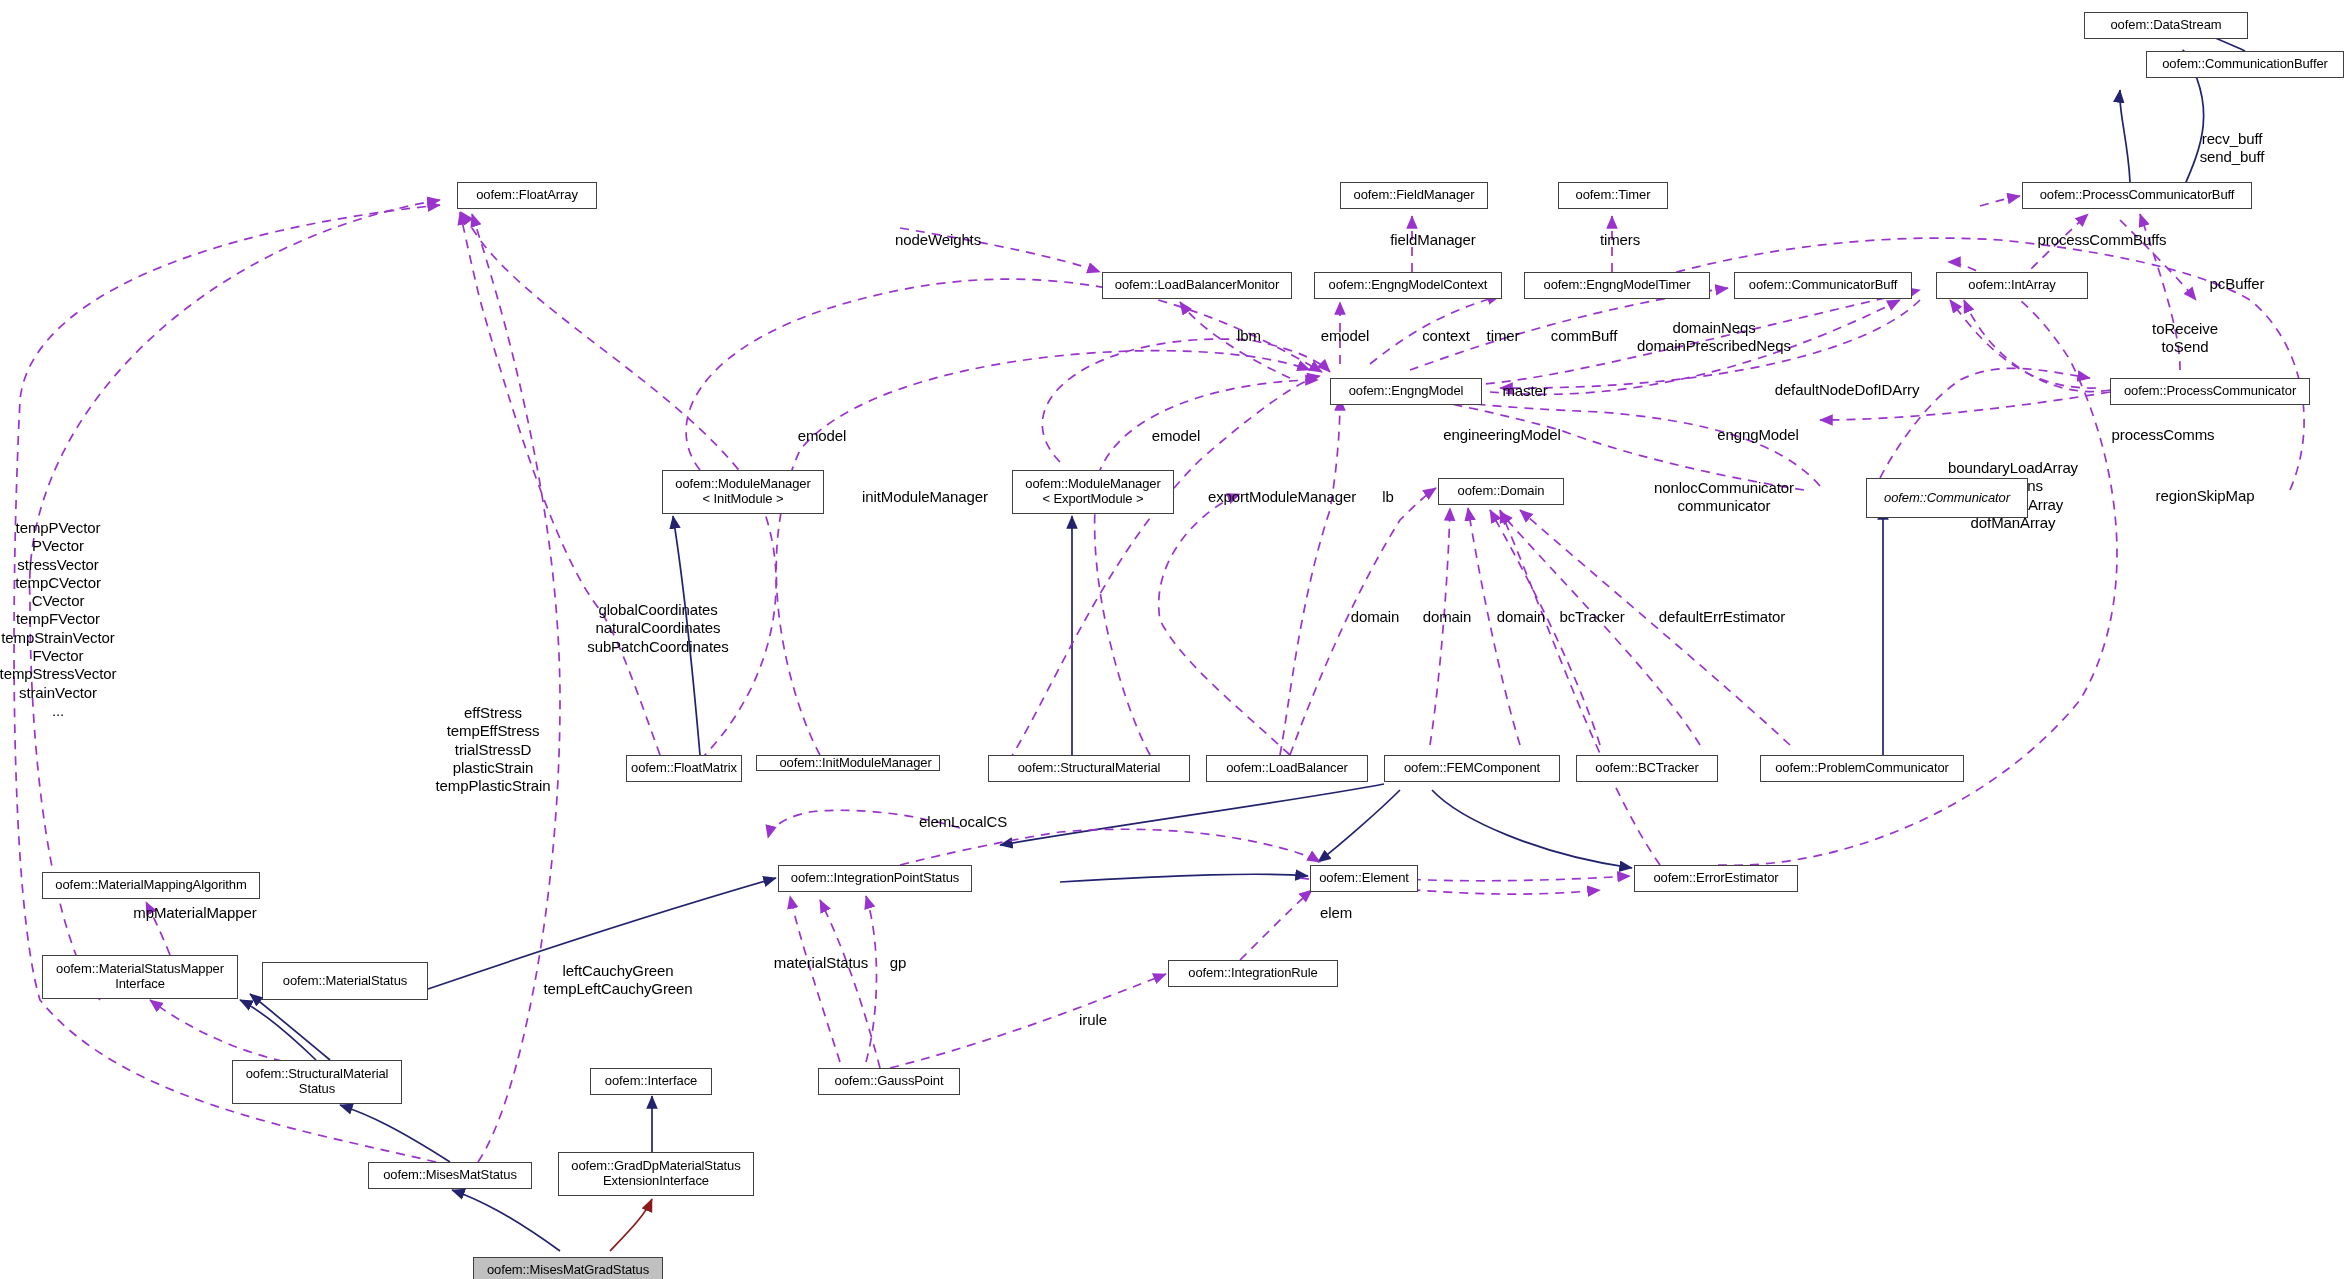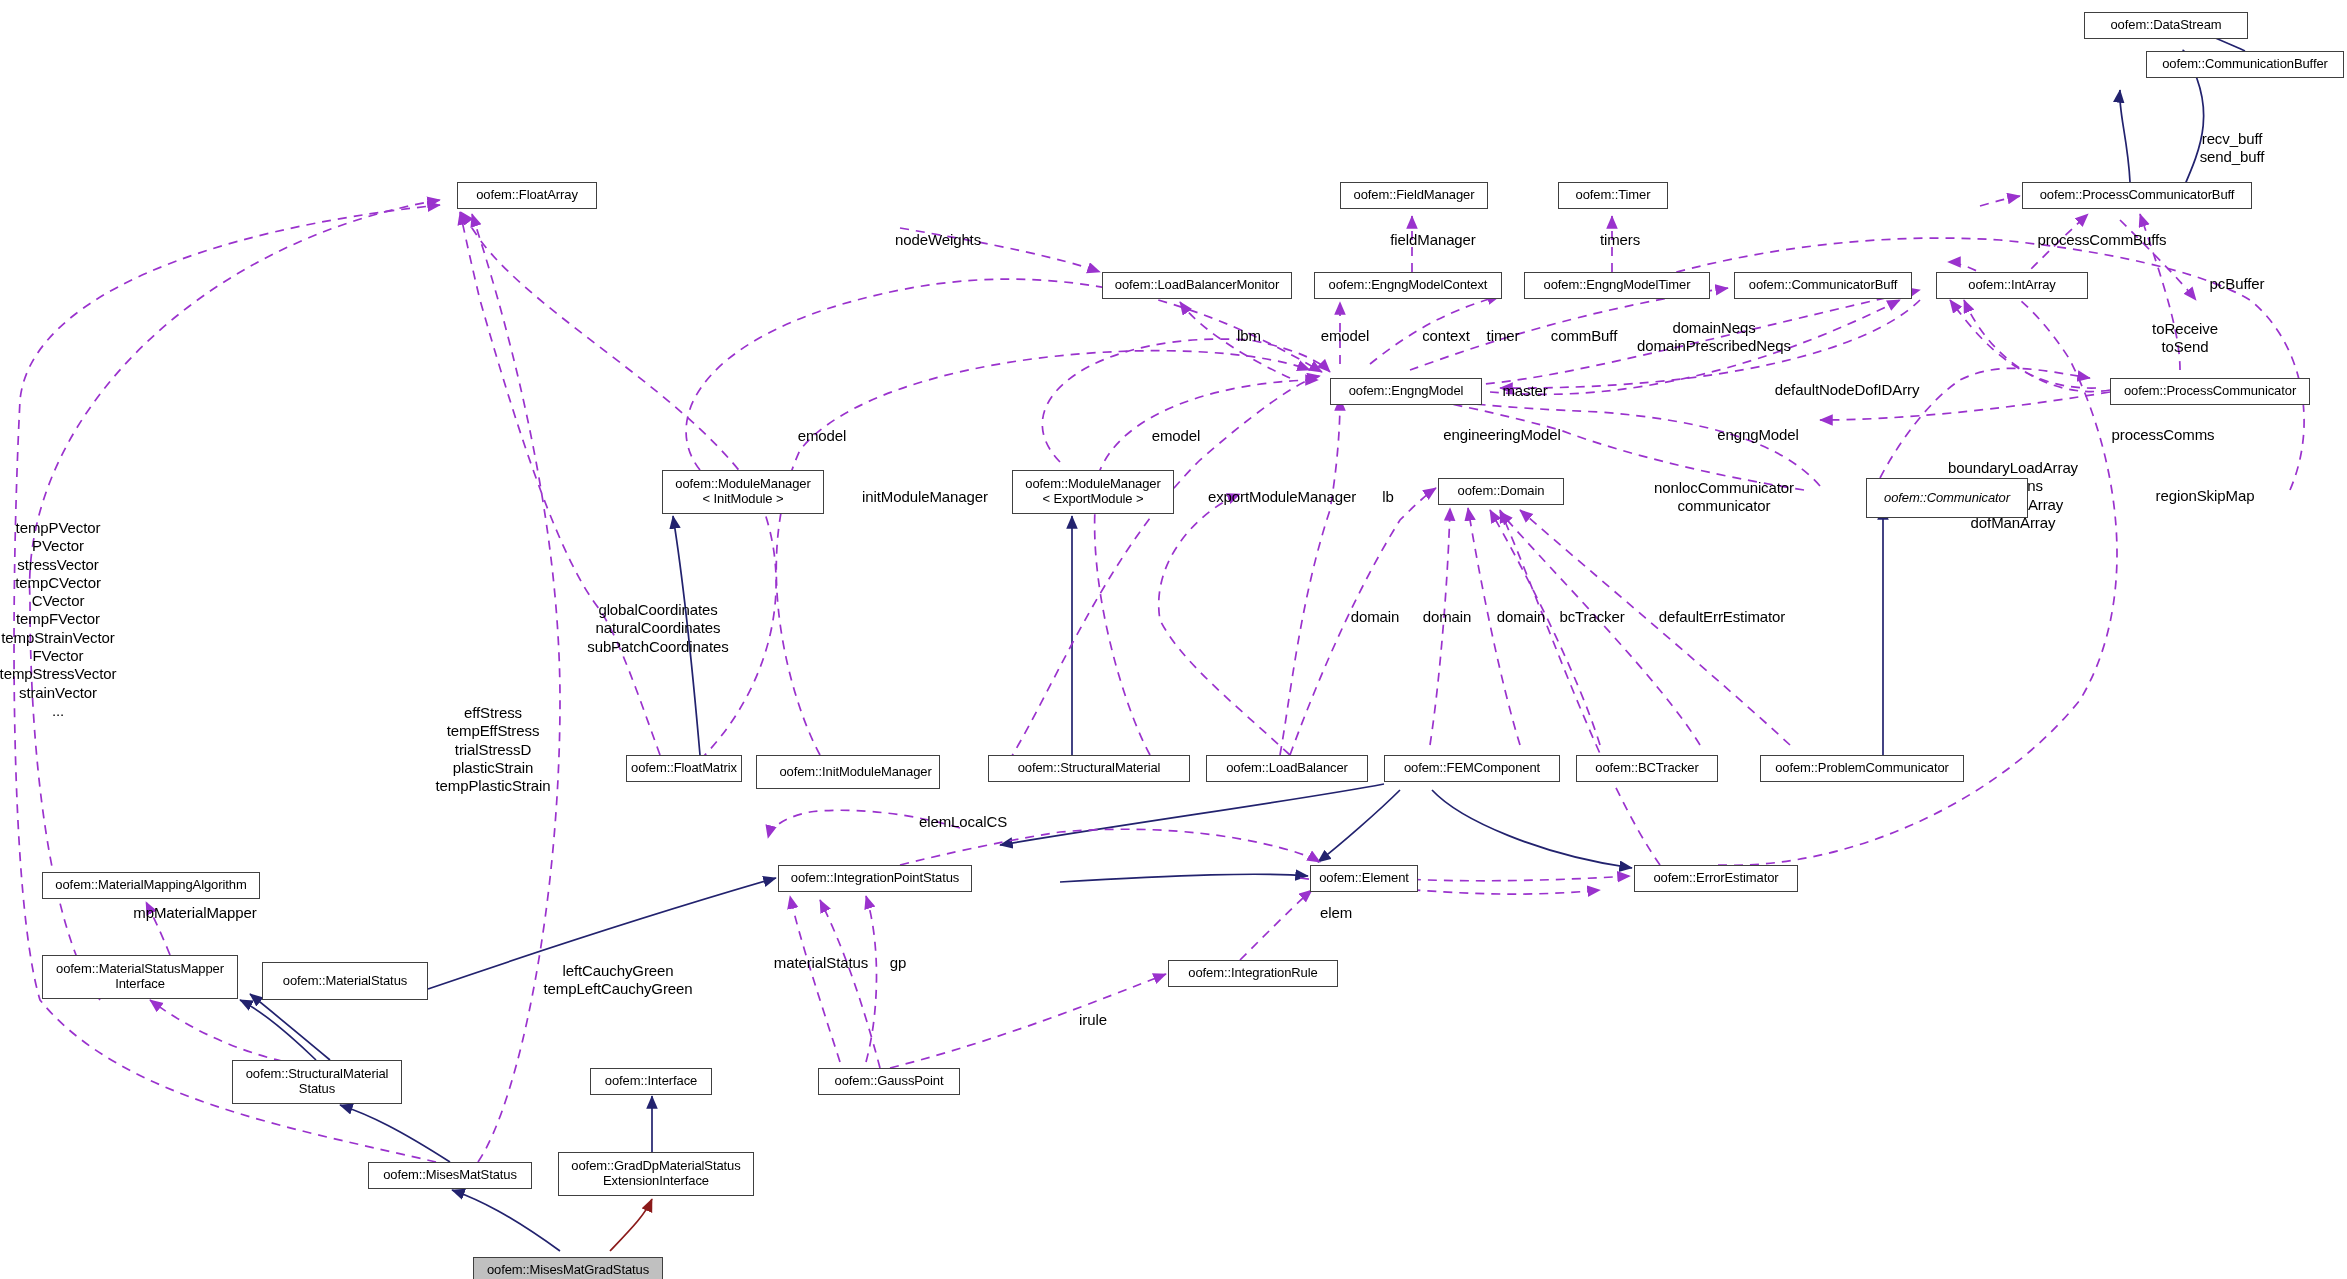--- a/index.html
+++ b/index.html
@@ -165,21 +165,21 @@
       <div class="node" style="left: 1936px; top: 272px; width: 152px; height: 27px;">oofem::IntArray</div>
       <div class="node" style="left: 1330px; top: 378px; width: 152px; height: 27px;">oofem::EngngModel</div>
       <div class="node" style="left: 2110px; top: 378px; width: 200px; height: 27px;">oofem::ProcessCommunicator</div>
       <div class="node" style="left: 662px; top: 470px; width: 162px; height: 44px;">oofem::ModuleManager
 &lt; InitModule &gt;</div>
       <div class="node" style="left: 1012px; top: 470px; width: 162px; height: 44px;">oofem::ModuleManager
 &lt; ExportModule &gt;</div>
       <div class="node" style="left: 1438px; top: 478px; width: 126px; height: 27px;">oofem::Domain</div>
       <div class="node" style="left: 1866px; top: 478px; width: 162px; height: 40px; font-style: italic;">oofem::Communicator</div>
       <div class="node" style="left: 626px; top: 755px; width: 116px; height: 27px;">oofem::FloatMatrix</div>
-      <div class="node" style="left: 756px; top: 755px; width: 184px; height: 34px; padding-left: 20px;">oofem::InitModuleManager</div>
+      <div class="node" style="left: 756px; top: 755px; width: 184px; height: 16px; padding-left: 20px;">oofem::InitModuleManager</div>
       <div class="node" style="left: 988px; top: 755px; width: 202px; height: 27px;">oofem::StructuralMaterial</div>
       <div class="node" style="left: 1206px; top: 755px; width: 162px; height: 27px;">oofem::LoadBalancer</div>
       <div class="node" style="left: 1384px; top: 755px; width: 176px; height: 27px;">oofem::FEMComponent</div>
       <div class="node" style="left: 1576px; top: 755px; width: 142px; height: 27px;">oofem::BCTracker</div>
       <div class="node" style="left: 1760px; top: 755px; width: 204px; height: 27px;">oofem::ProblemCommunicator</div>
       <div class="node" style="left: 778px; top: 865px; width: 194px; height: 27px;">oofem::IntegrationPointStatus</div>
       <div class="node" style="left: 1310px; top: 865px; width: 108px; height: 27px;">oofem::Element</div>
       <div class="node" style="left: 1634px; top: 865px; width: 164px; height: 27px;">oofem::ErrorEstimator</div>
       <div class="node" style="left: 42px; top: 872px; width: 218px; height: 27px;">oofem::MaterialMappingAlgorithm</div>
       <div class="node" style="left: 42px; top: 955px; width: 196px; height: 44px;">oofem::MaterialStatusMapper

